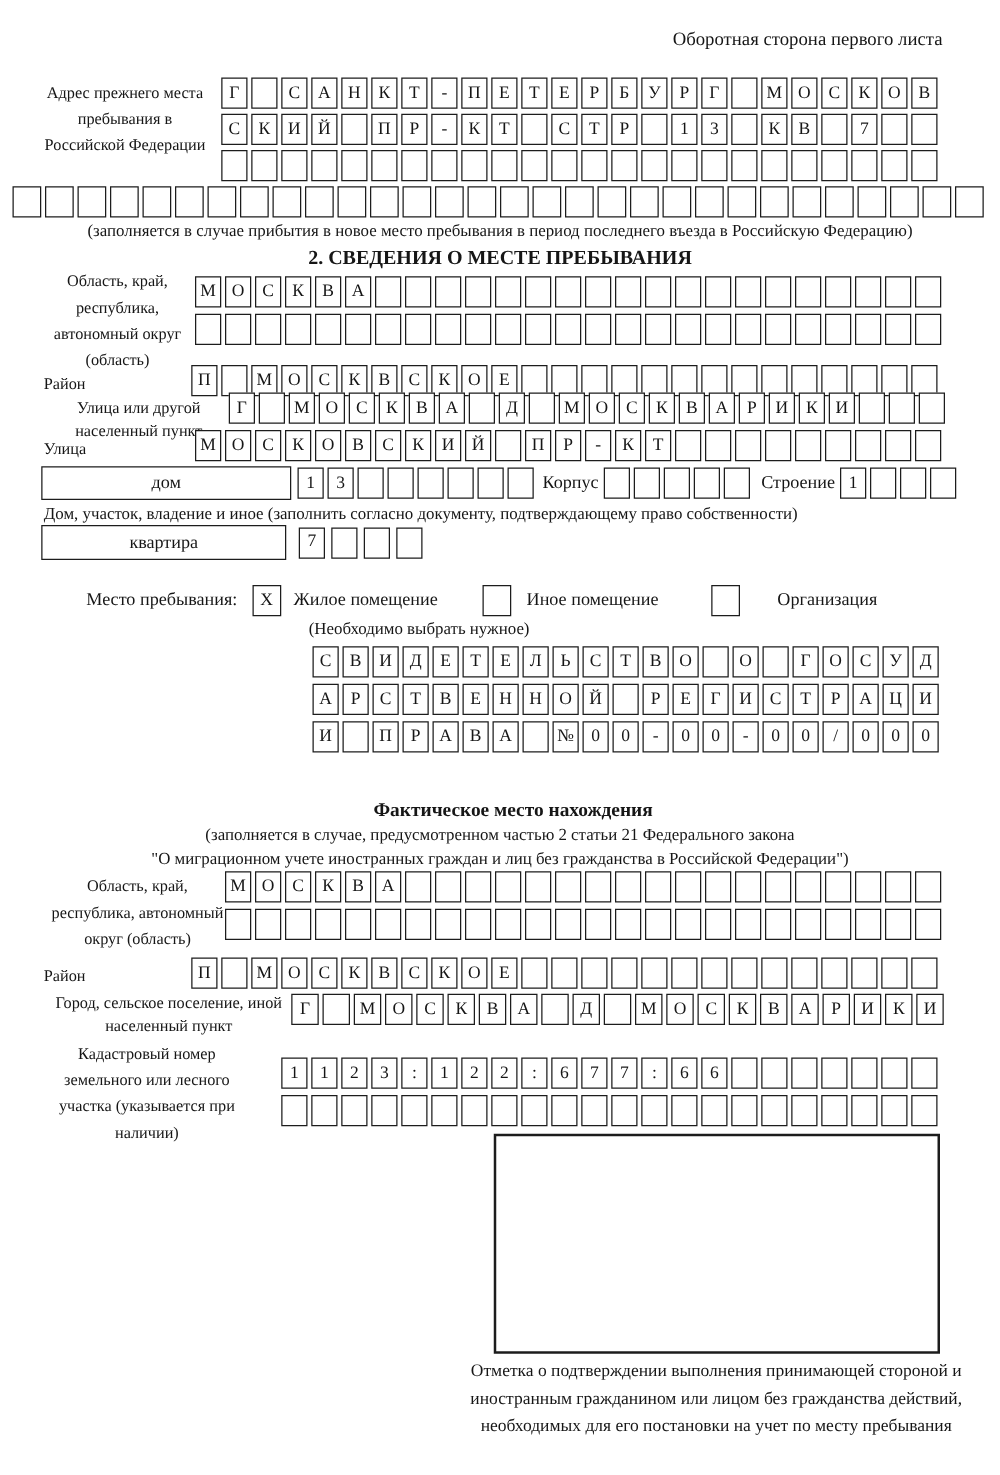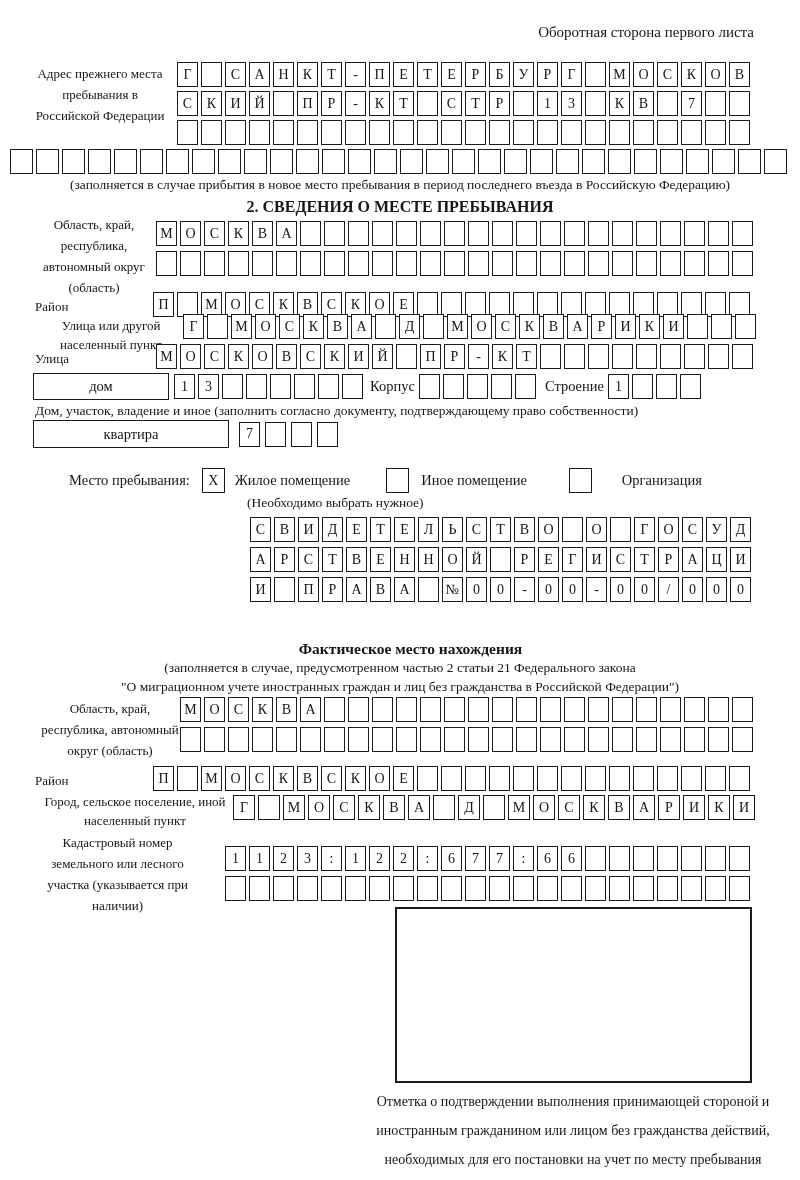--- a/index.html
+++ b/index.html
@@ -24,21 +24,21 @@
           display:flex; align-items:center; justify-content:center;
           font-size:14px; background:#fff; }
   .wide .cbox { width:23px; }
   .w22 .cbox { width:22px; }
   .fieldbox { height:27px; border:1.6px solid #1c1c1c; display:flex;
               align-items:center; justify-content:center; font-size:14.5px; flex:0 0 auto; }
   .chk { width:23px; height:25px; border:1.6px solid #1c1c1c; display:inline-flex;
          align-items:center; justify-content:center; font-size:14px; flex:0 0 auto; }
   .row { display:flex; align-items:center; }
   .stampbox { border:2px solid #1c1c1c; background:#fff; }
-  .caption { font-size:14px; line-height:29px; text-align:center; }
+  .caption { font-size:14px; line-height:22px; text-align:center; }
 </style>
 </head>
 <body>
 
 <div class="page">
 
   <div class="hdr">Оборотная сторона первого листа</div>
 
   <div class="abs lbl" style="left:35px; top:63px; width:130px;">Адрес прежнего места пребывания в Российской Федерации</div>
   <div class="abs col g4" style="left:177px; top:62px;">
@@ -295,21 +295,21 @@
       <span class="cbox"></span>
       <span class="cbox"></span>
       <span class="cbox"></span>
       <span class="cbox"></span>
       <span class="cbox"></span>
       <span class="cbox"></span>
       <span class="cbox"></span>
     </div>
 
   <div class="abs row" style="left:33px; top:373px;">
-    <span class="fieldbox" style="width:136px;">дом</span>
+    <span class="fieldbox" style="width:200px;">дом</span>
     <span class="boxes" style="margin-left:5px;">
         <span class="cbox">1</span>
         <span class="cbox">3</span>
         <span class="cbox"></span>
         <span class="cbox"></span>
         <span class="cbox"></span>
         <span class="cbox"></span>
         <span class="cbox"></span>
         <span class="cbox"></span>
       </span>

